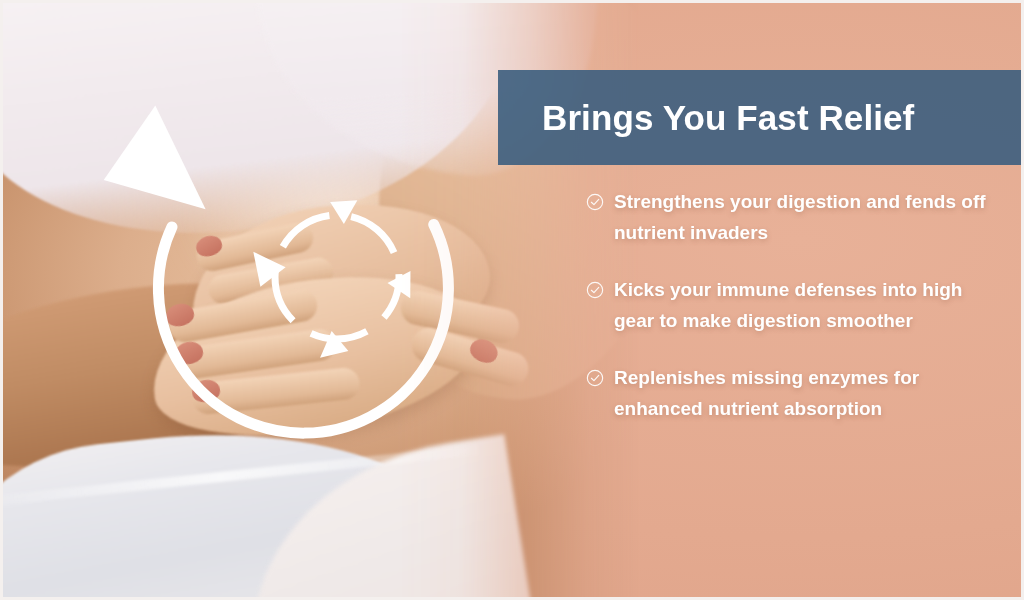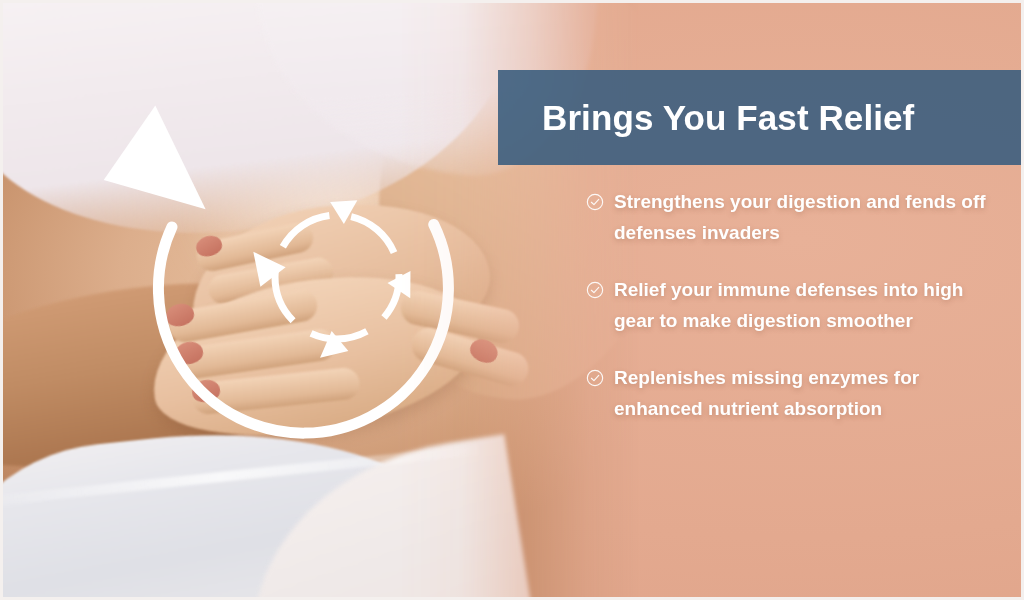--- a/index.html
+++ b/index.html
@@ -245,29 +245,29 @@
     <div class="banner-title">Brings You Fast Relief</div>
   </div>
 
   <div class="bullets">
 
     <div class="bullet">
       <svg class="check-icon" viewBox="0 0 24 24">
         <circle cx="12" cy="12" r="10.2" fill="none" stroke="#ffffff" stroke-width="1.5"></circle>
         <polyline points="7.2,12.3 10.6,15.6 17,8.6" fill="none" stroke="#ffffff" stroke-width="1.5" stroke-linecap="round" stroke-linejoin="round"></polyline>
       </svg>
-      <div class="bullet-text">Strengthens your digestion and fends off defenses invaders</div>
+      <div class="bullet-text">Strengthens your digestion and fends off nutrient invaders</div>
     </div>
 
     <div class="bullet">
       <svg class="check-icon" viewBox="0 0 24 24">
         <circle cx="12" cy="12" r="10.2" fill="none" stroke="#ffffff" stroke-width="1.5"></circle>
         <polyline points="7.2,12.3 10.6,15.6 17,8.6" fill="none" stroke="#ffffff" stroke-width="1.5" stroke-linecap="round" stroke-linejoin="round"></polyline>
       </svg>
-      <div class="bullet-text">Relief your immune defenses into high gear to make digestion smoother</div>
+      <div class="bullet-text">Kicks your immune defenses into high gear to make digestion smoother</div>
     </div>
 
 
     <div class="bullet">
       <svg class="check-icon" viewBox="0 0 24 24">
         <circle cx="12" cy="12" r="10.2" fill="none" stroke="#ffffff" stroke-width="1.5"></circle>
         <polyline points="7.2,12.3 10.6,15.6 17,8.6" fill="none" stroke="#ffffff" stroke-width="1.5" stroke-linecap="round" stroke-linejoin="round"></polyline>
       </svg>
       <div class="bullet-text">Replenishes missing enzymes for enhanced nutrient absorption</div>
     </div>

